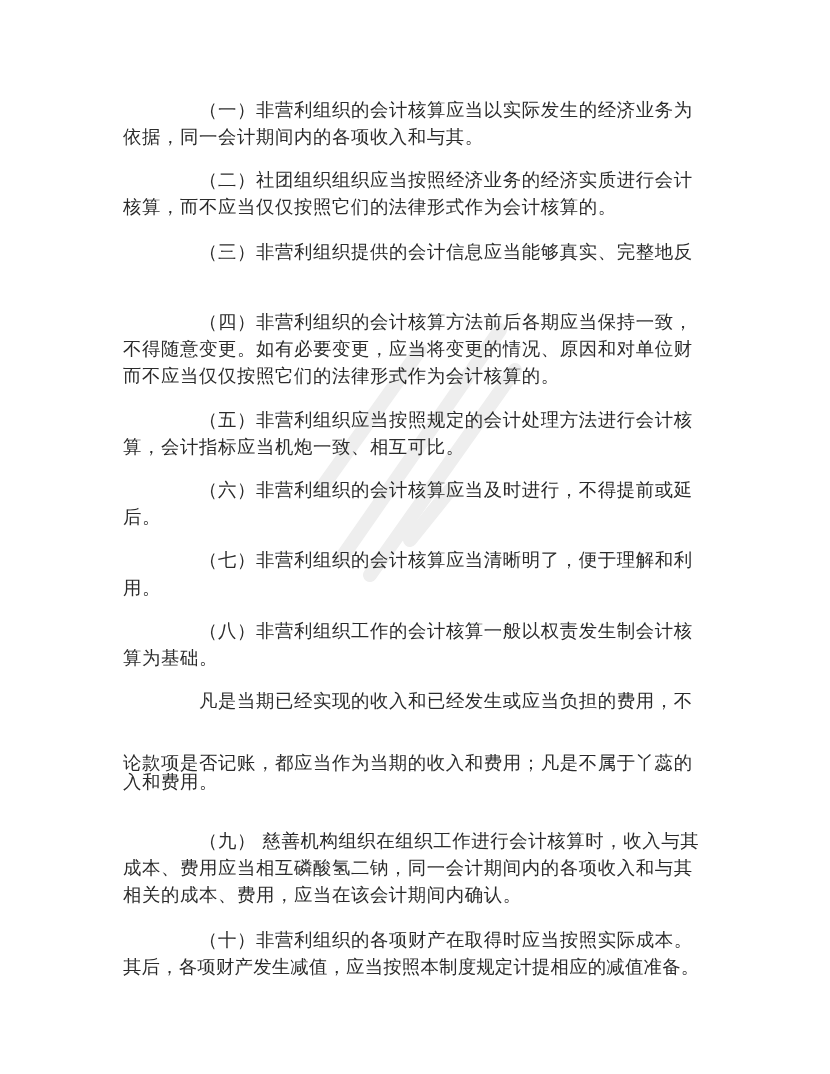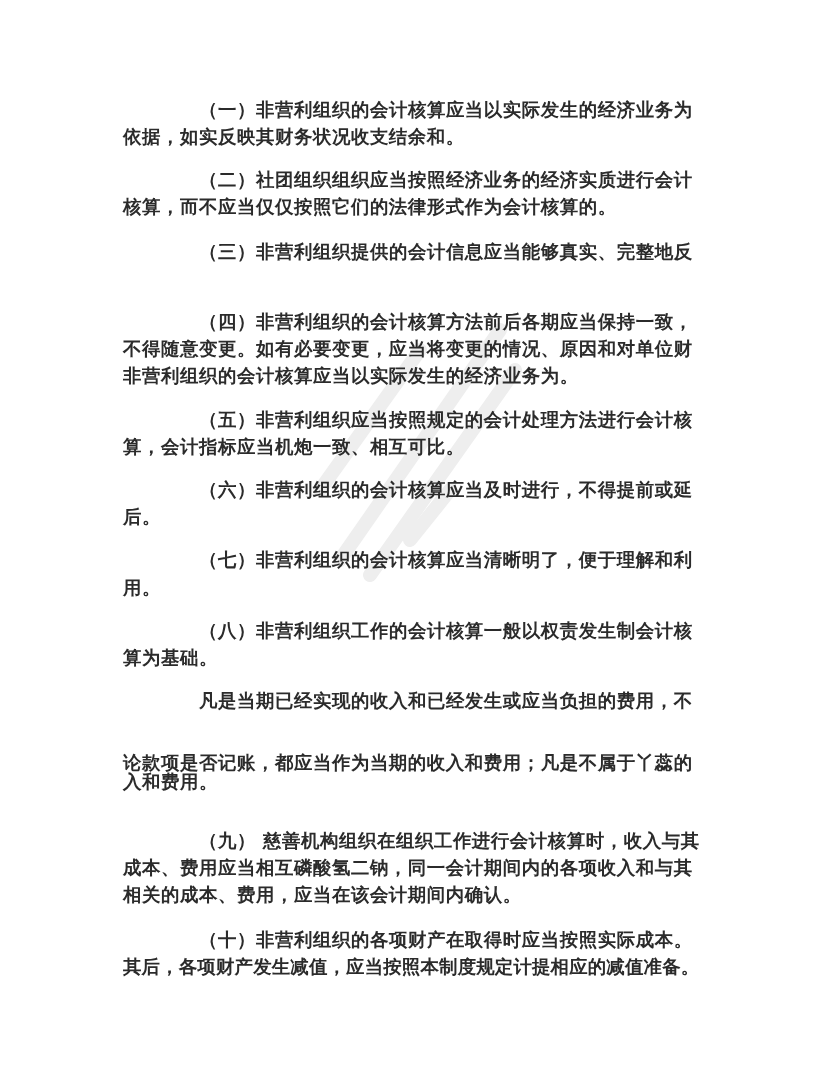--- a/index.html
+++ b/index.html
@@ -1,47 +1,47 @@
 <!DOCTYPE html>
 <html><head>
 <meta charset="utf-8">
 <style>
   html, body { margin: 0; padding: 0; background: #ffffff; }
   body { width: 830px; height: 1074px; position: relative; overflow: hidden;
          font-family: "DejaVu Serif", "Liberation Serif", serif; color: #2b2b2b; }
-  .page { position: absolute; left: 0; top: 0; width: 830px; height: 1074px; background: #ffffff; font-weight: bold; }
+  .page { position: absolute; left: 0; top: 0; width: 830px; height: 1074px; background: #ffffff; }
   .watermark { position: absolute; left: 300px; top: 290px; width: 230px; height: 300px; pointer-events: none; }
   .line { position: absolute; left: 123px; white-space: nowrap; font-size: 18.4px; line-height: 22px; letter-spacing: 0.6px; }
   .indent { left: 199px; }
 </style>
 </head>
 <body>
 
 <div class="page">
 
   <svg class="watermark" viewBox="0 0 230 300">
     <g fill="none" stroke="#eeeeee" stroke-width="14" stroke-linecap="round">
       <path d="M40 270 L200 40"></path>
       <path d="M70 285 L215 80"></path>
       <path d="M20 200 L120 60"></path>
       <path d="M110 250 L150 200"></path>
     </g>
   </svg>
 
   <div class="line indent" style="top:99px">（一）非营利组织的会计核算应当以实际发生的经济业务为</div>
-  <div class="line" style="top:126px">依据，如实反映其财务状况收支结余和。</div>
+  <div class="line" style="top:126px">依据，同一会计期间内的各项收入和与其。</div>
 
   <div class="line indent" style="top:169px">（二）社团组织组织应当按照经济业务的经济实质进行会计</div>
   <div class="line" style="top:196px">核算，而不应当仅仅按照它们的法律形式作为会计核算的。</div>
 
   <div class="line indent" style="top:241px">（三）非营利组织提供的会计信息应当能够真实、完整地反</div>
 
   <div class="line indent" style="top:311px">（四）非营利组织的会计核算方法前后各期应当保持一致，</div>
   <div class="line" style="top:338px">不得随意变更。如有必要变更，应当将变更的情况、原因和对单位财</div>
-  <div class="line" style="top:365px">非营利组织的会计核算应当以实际发生的经济业务为。</div>
+  <div class="line" style="top:365px">而不应当仅仅按照它们的法律形式作为会计核算的。</div>
 
   <div class="line indent" style="top:409px">（五）非营利组织应当按照规定的会计处理方法进行会计核</div>
   <div class="line" style="top:436px">算，会计指标应当机炮一致、相互可比。</div>
 
   <div class="line indent" style="top:479px">（六）非营利组织的会计核算应当及时进行，不得提前或延</div>
   <div class="line" style="top:506px">后。</div>
 
   <div class="line indent" style="top:549px">（七）非营利组织的会计核算应当清晰明了，便于理解和利</div>
   <div class="line" style="top:577px">用。</div>
 

